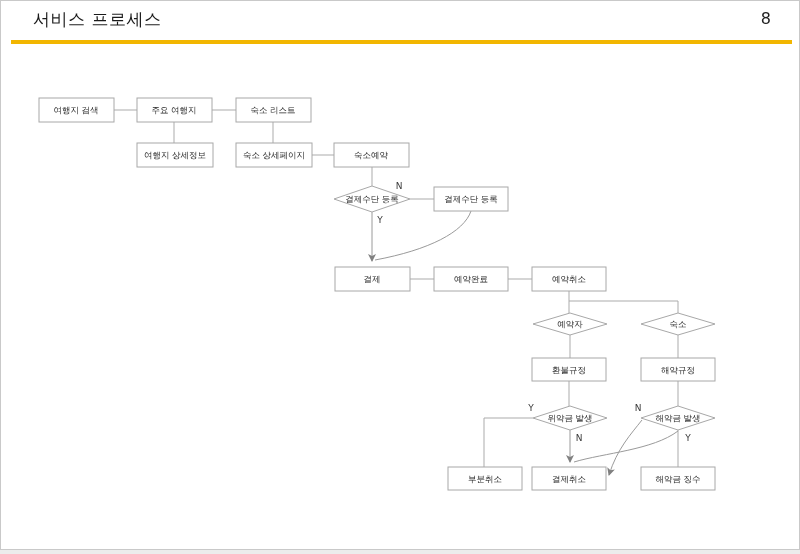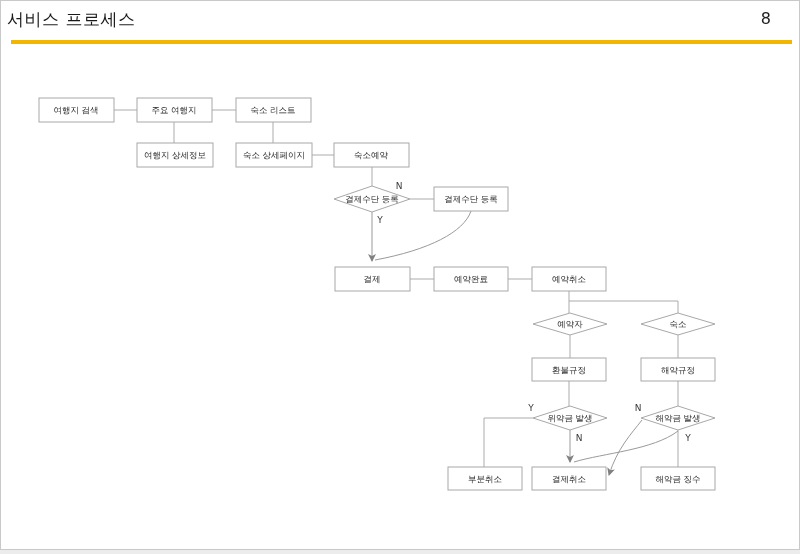--- a/index.html
+++ b/index.html
@@ -2,21 +2,21 @@
 <html><head>
 <meta charset="utf-8">
 <style>
   html,body { margin:0; padding:0; background:#ececec; }
   .page {
     position:relative; width:798px; height:548px; margin:0;
     background:#ffffff; border:1px solid #c9c9c9; overflow:hidden;
     font-family:"DejaVu Sans","Liberation Sans",sans-serif;
   }
   .title {
-    position:absolute; left:6px; top:7px; font-size:17px;
+    position:absolute; left:32px; top:7px; font-size:17px;
     color:#1a1a1a; letter-spacing:0.5px; font-weight:400;
   }
   .pagenum {
     position:absolute; right:28px; top:8px; font-size:16px; color:#222222;
   }
   .rule {
     position:absolute; left:10px; width:781px; top:39px; height:4px;
     background:#F2B600;
   }
   svg.flow { position:absolute; left:0; top:0; }

